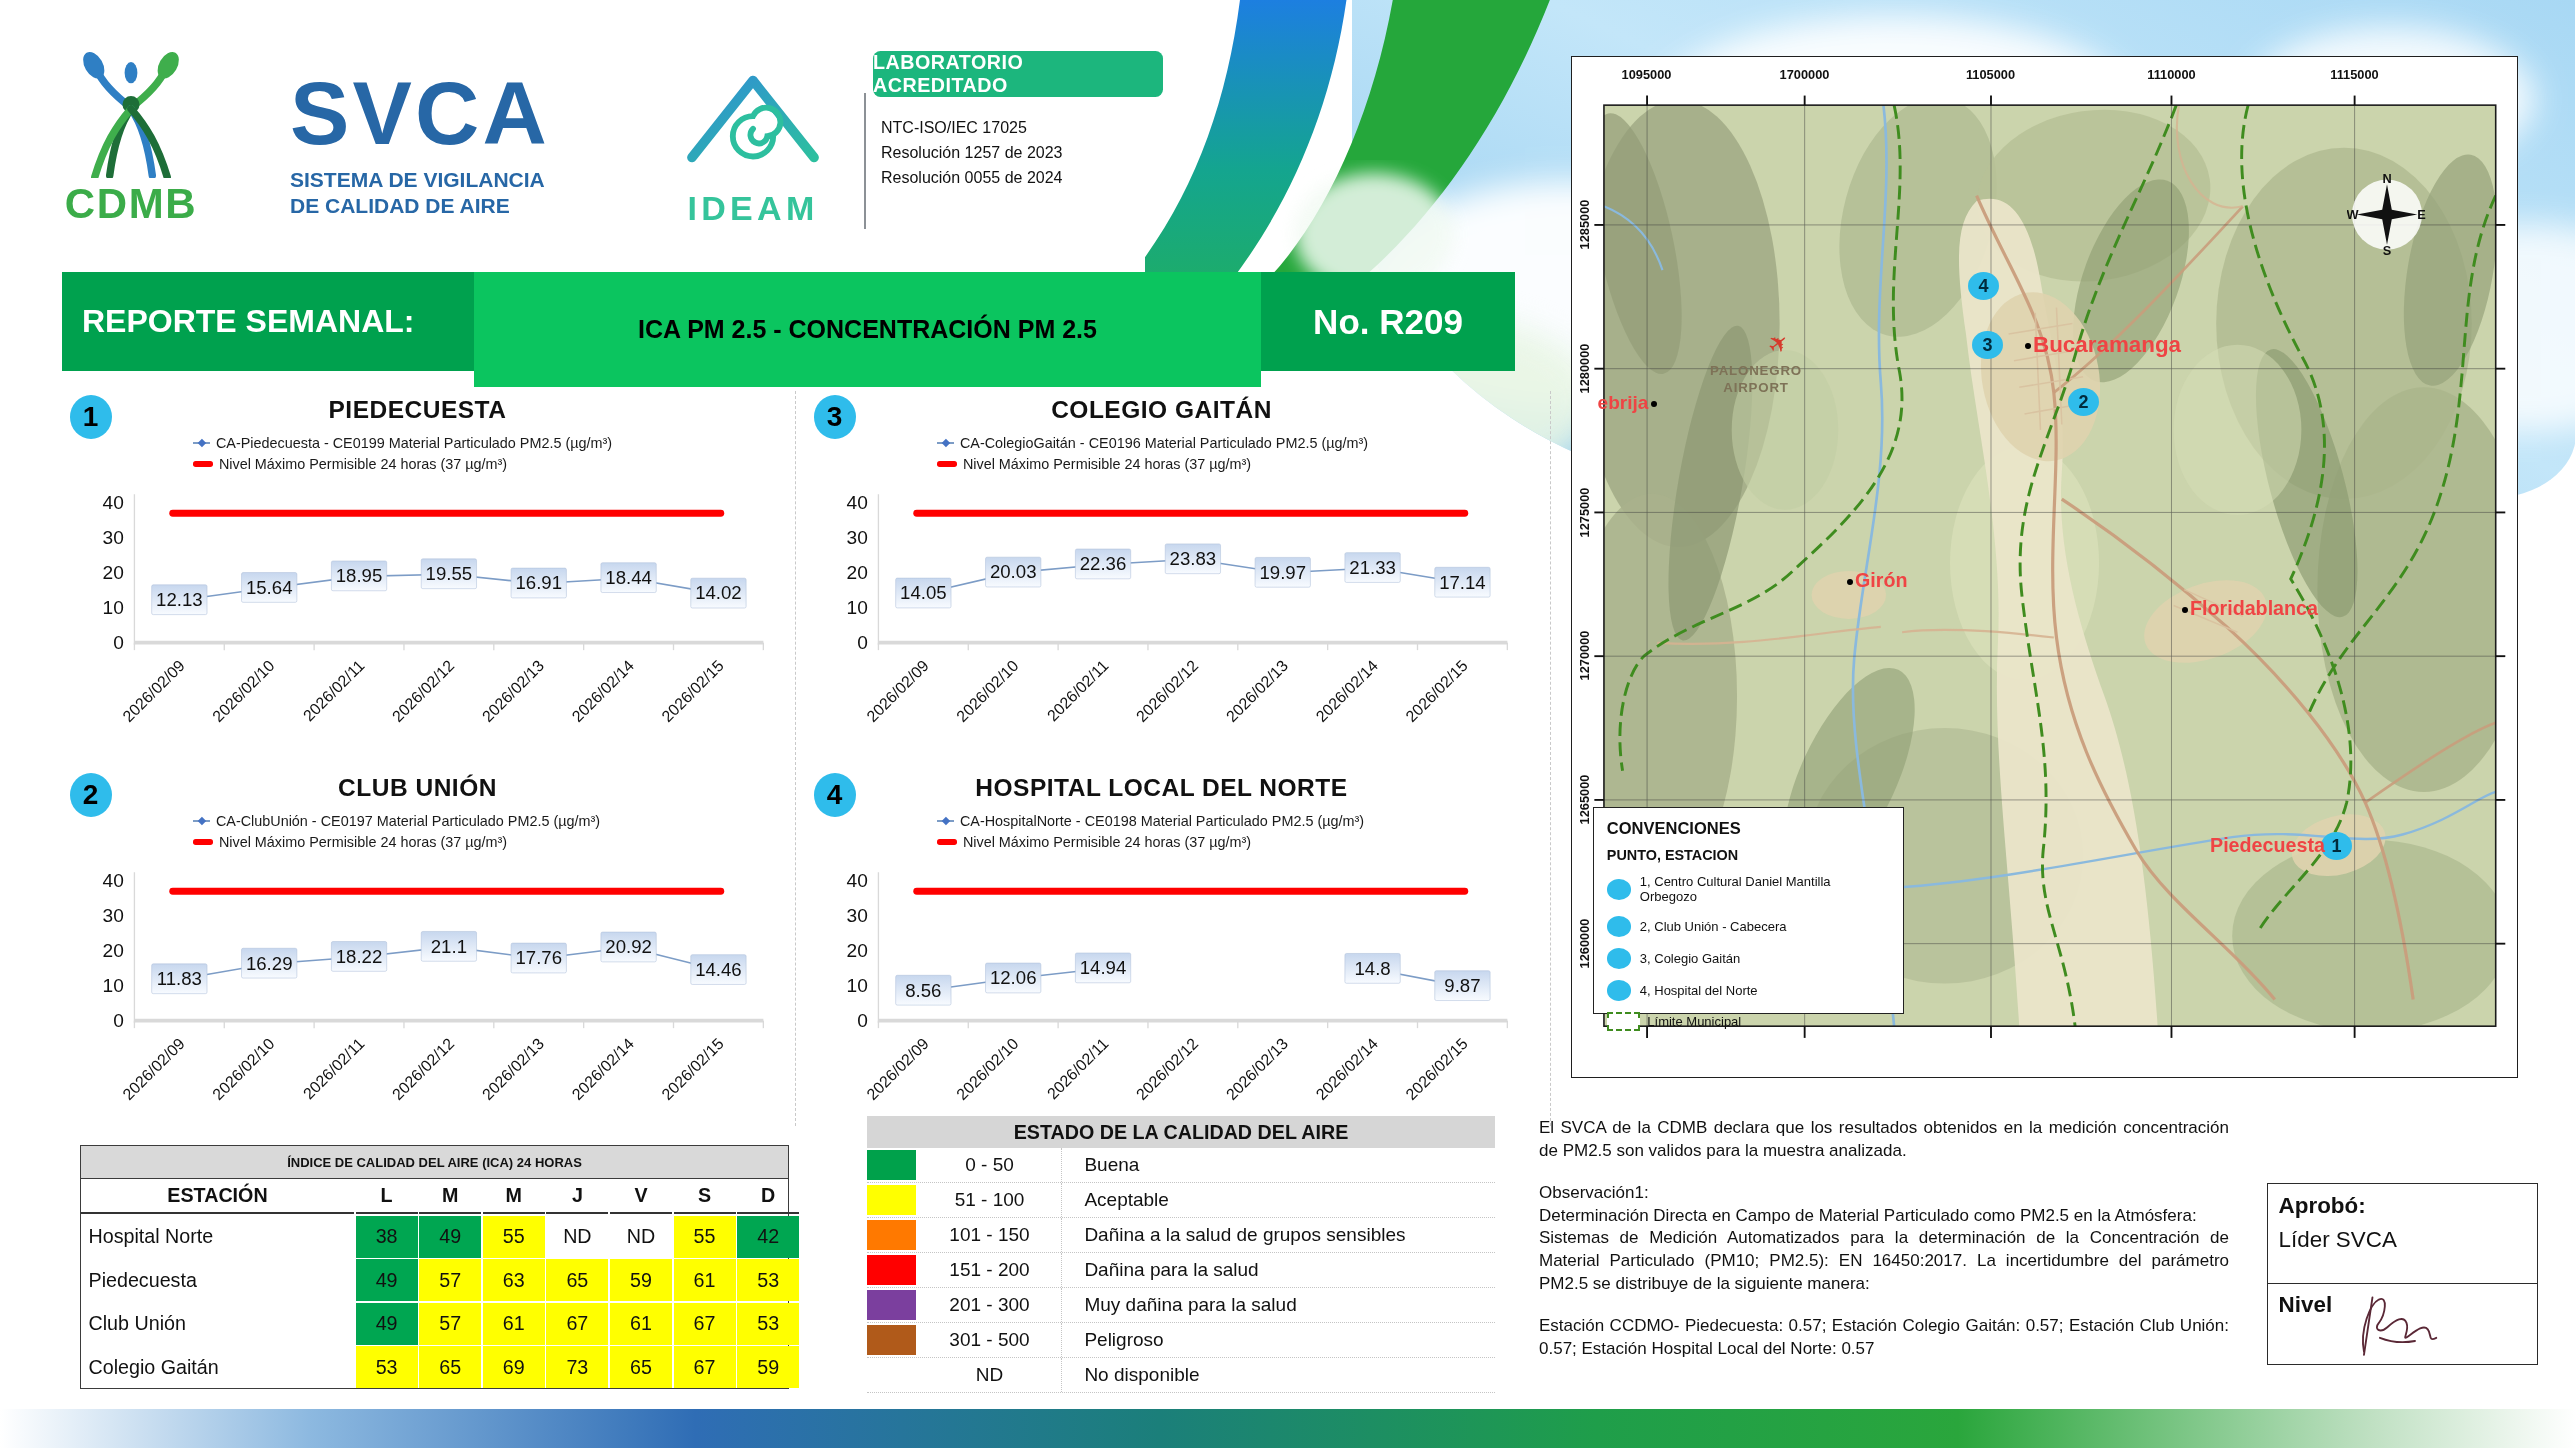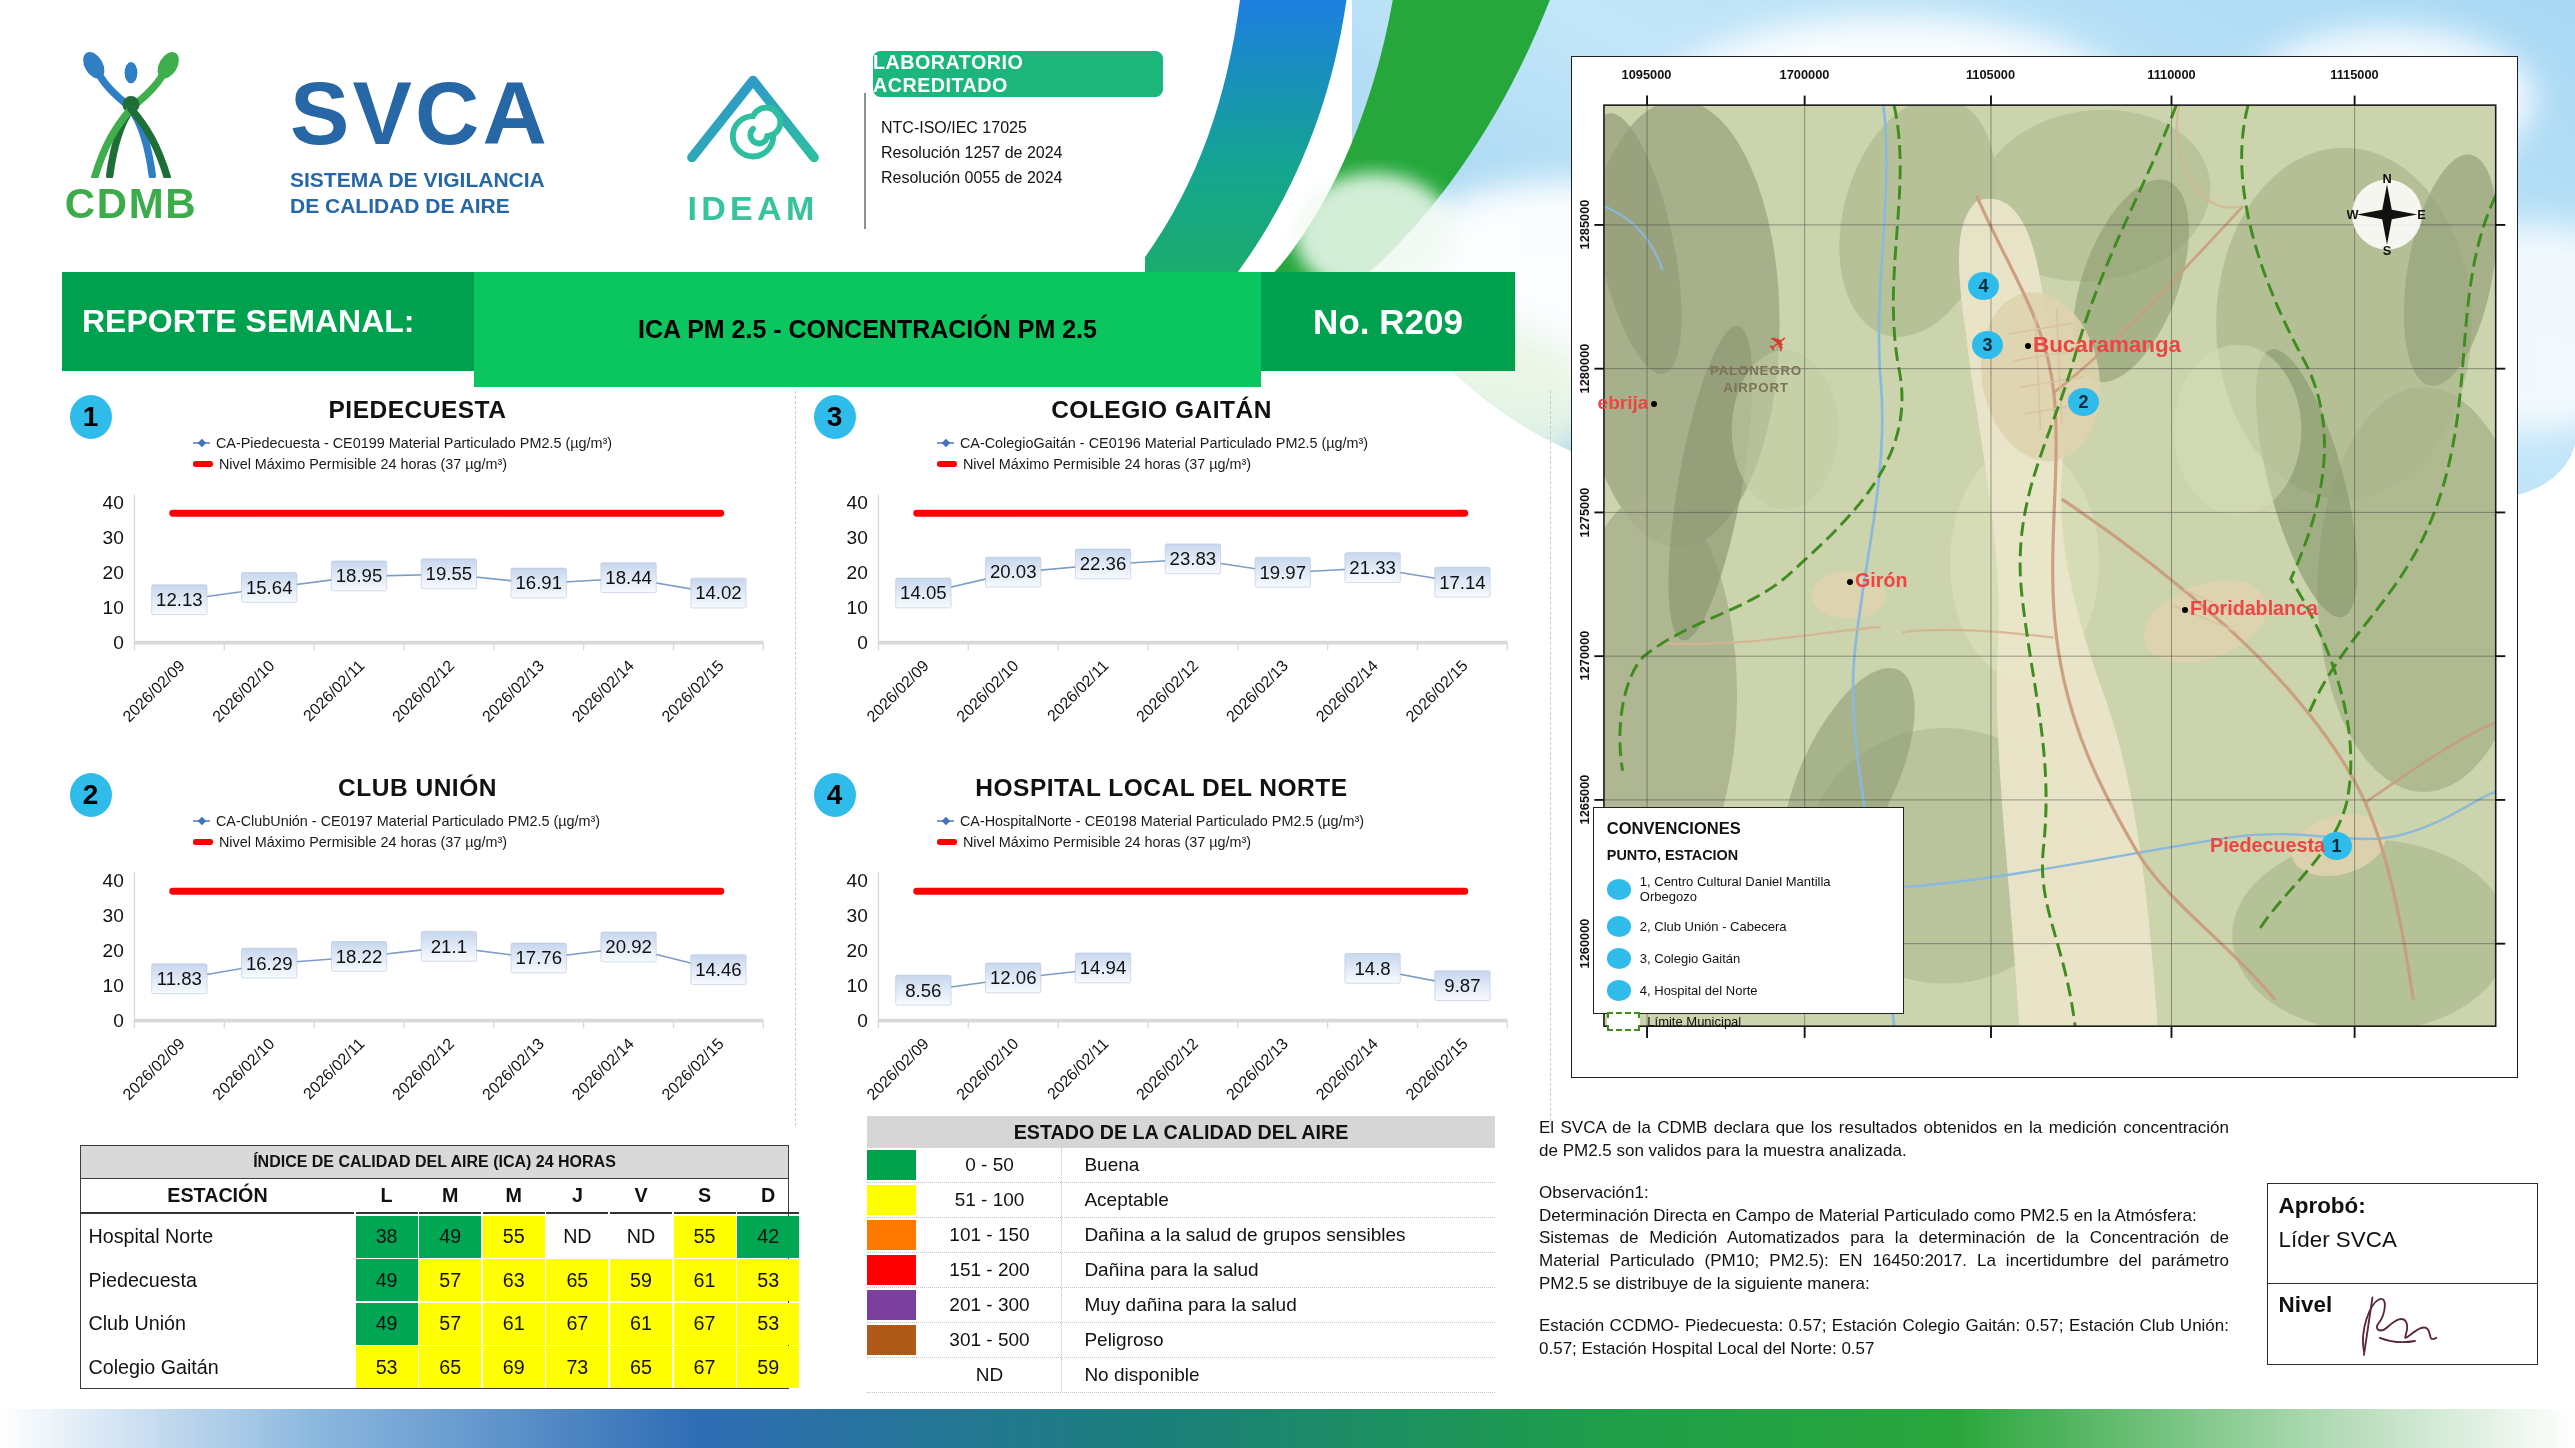--- a/index.html
+++ b/index.html
@@ -35,21 +35,21 @@
   .lrow{display:flex;align-items:center;margin-bottom:4.8px;font-size:14.4px;color:#1a1a1a;}
   .lline{display:inline-flex;align-items:center;justify-content:center;width:17px;height:7.5px;margin-right:5.9px;position:relative;}
   .lline::before{content:"";position:absolute;left:0;right:0;top:3.2px;height:1.3px;background:#7C9CC6;}
   .lline::after{content:"";width:5.9px;height:5.9px;background:#4472C4;transform:rotate(45deg);}
   .ldash{width:20px;height:5.9px;background:#FF0000;border-radius:2.7px;margin-right:5.9px;display:inline-block;}
   svg{font-family:inherit;}
   .vsep{border-left:1.1px dashed #c9c9c9;width:0;}
 
   
   .ica-title{background:#d9d9d9;border:1.6px solid #3b3b3b;border-bottom:none;display:flex;align-items:center;justify-content:center;
-             font-weight:bold;font-size:16px;}
+             font-weight:bold;font-size:13px;}
   .ica-grid{display:grid;grid-template-columns:273px repeat(7,62px);background:#fff;border:1.6px solid #3b3b3b;gap:1.6px;}
   .ica-cell{display:flex;align-items:center;justify-content:center;font-size:19.7px;height:42px;}
   .ica-head{font-weight:bold;border-bottom:2.1px solid #333;height:33px;}
   .ica-station{justify-content:flex-start;padding-left:7.5px;}
 
   
   .est-title{background:#d6d6d6;display:flex;align-items:center;justify-content:center;font-weight:bold;font-size:19.7px;}
   .est-row{display:grid;grid-template-columns:51px 143px 1fr;align-items:center;height:34px;border-bottom:1.1px dotted #c5c5c5;}
   .est-swatch{width:49px;height:30px;}
   .est-range{text-align:center;font-size:19px;}
@@ -149,21 +149,21 @@
       <path d="M198,160 A38,38 0 1 1 160,122 A27,27 0 1 1 187,160 A16,16 0 1 1 160,146" stroke="#2dbf9f" stroke-width="11" fill="none" stroke-linecap="round"></path>
     </svg>
     <div class="ideam-text">IDEAM</div>
   </div>
 
   <div class="vdivider abs" style="left:864px;top:93px;height:136px;"></div>
 
   <div class="lab-badge abs" style="left:873px;top:51px;width:290px;height:46px;">LABORATORIO ACREDITADO</div>
   <div class="acc-lines abs" style="left:881px;top:116px;width:298px;">
     <div>NTC-ISO/IEC 17025</div>
-    <div>Resolución 1257 de 2024</div>
+    <div>Resolución 1257 de 2023</div>
     <div>Resolución 0055 de 2024</div>
   </div>
 
   <div class="bar-left abs" style="left:62px;top:272px;width:412px;height:99px;padding-left:20px;box-sizing:border-box;font-size:32px;">
     <span>REPORTE SEMANAL:</span>
   </div>
   <div class="bar-center abs" style="left:474px;top:272px;width:787px;height:115px;font-size:25px;line-height:1.5;">
     <div>ICA PM 2.5 - CONCENTRACIÓN PM 2.5</div>
   </div>
   <div class="bar-right abs" style="left:1261px;top:272px;width:254px;height:99px;justify-content:center;font-size:35px;">

